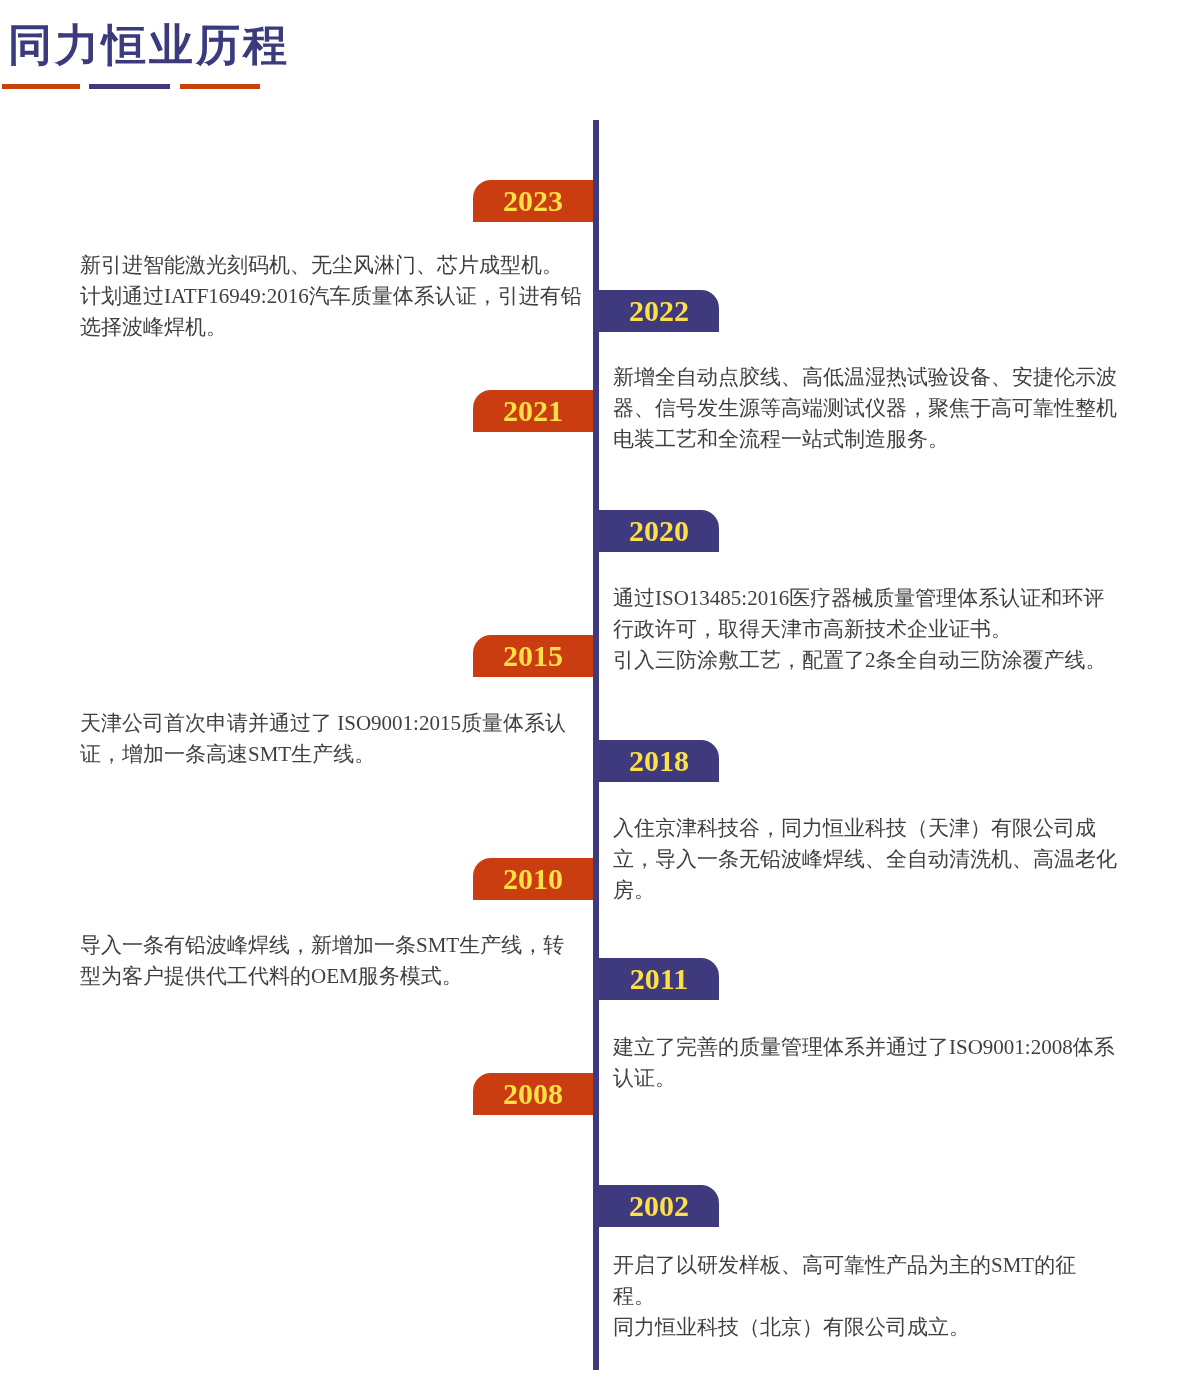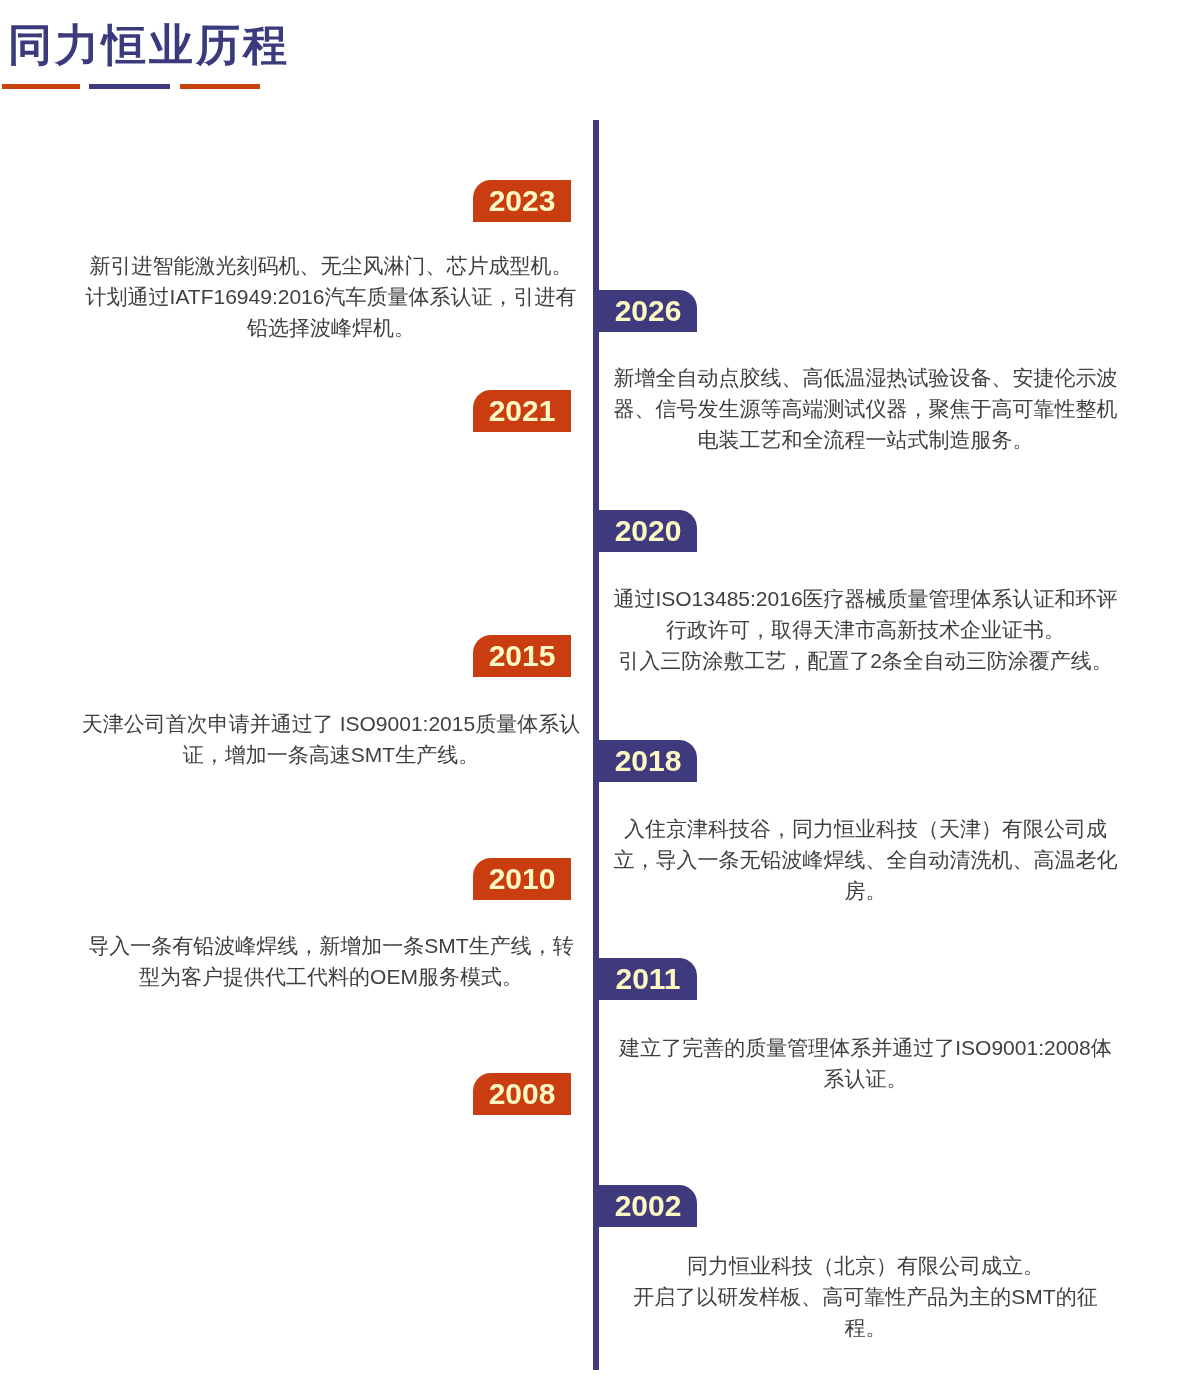--- a/index.html
+++ b/index.html
@@ -1,44 +1,44 @@
 <!DOCTYPE html>
 <html><head>
 <meta charset="utf-8">
 <style>
   html,body { margin:0; padding:0; background:#ffffff; }
   .page {
     position:relative; width:1200px; height:1380px; background:#ffffff; overflow:hidden;
-    font-family:Liberation Sans, sans-serif;
+    font-family:Liberation Serif, serif;
   }
   
   .page-title {
     position:absolute; left:8px; top:16px; margin:0;
     font-size:44px; font-weight:bold; color:#3B3A7D; letter-spacing:3px;
   }
   .title-underline { position:absolute; left:2px; top:84px; height:5px; display:flex; }
   .title-underline .seg { display:block; height:5px; }
   .seg-orange { width:78px; background:#C8410E; }
   .seg-purple { width:81px; background:#3E3A7D; margin-left:9px; }
   .seg-orange2 { width:80px; background:#C8410E; margin-left:10px; }
 
   
   .axis { position:absolute; left:593px; top:120px; width:6px; height:1250px; background:#3E3A7D; }
 
   
   .badge {
-    position:absolute; width:98px; height:42px; line-height:42px;
-    text-align:center; color:#fef9c3; font-size:30px; font-weight:bold;
+    position:absolute; width:120px; height:42px; line-height:42px;
+    text-align:center; color:#fde047; font-size:30px; font-weight:bold;
   }
   .badge.l { left:473px; background:#C93D10; border-radius:18px 0 0 0; }
   .badge.r { left:599px; background:#3E3A7D; border-radius:0 18px 0 0; }
 
   
   .entry-text {
-    position:absolute; font-size:21px; line-height:31px; color:#3F3F3F;text-align:center;
+    position:absolute; font-size:21px; line-height:31px; color:#3F3F3F;
   }
   .entry-text.l { left:80px; width:502px; }
   .entry-text.r { left:613px; width:505px; }
   .entry-text p { margin:0; }
 </style>
 </head>
 <body>
 
 <div class="page">
 
@@ -49,21 +49,21 @@
     <span class="seg seg-orange2"></span>
   </div>
 
   <div class="axis"></div>
 
   <div class="badge l" style="top:180px">2023</div>
   <div class="entry-text l" style="top:250px">
     <p>新引进智能激光刻码机、无尘风淋门、芯片成型机。计划通过IATF16949:2016汽车质量体系认证，引进有铅选择波峰焊机。</p>
   </div>
 
-  <div class="badge r" style="top:290px">2026</div>
+  <div class="badge r" style="top:290px">2022</div>
   <div class="entry-text r" style="top:362px">
     <p>新增全自动点胶线、高低温湿热试验设备、安捷伦示波器、信号发生源等高端测试仪器，聚焦于高可靠性整机电装工艺和全流程一站式制造服务。</p>
   </div>
 
   <div class="badge l" style="top:390px">2021</div>
 
   <div class="badge r" style="top:510px">2020</div>
   <div class="entry-text r" style="top:583px">
     <p>通过ISO13485:2016医疗器械质量管理体系认证和环评行政许可，取得天津市高新技术企业证书。</p>
     <p>引入三防涂敷工艺，配置了2条全自动三防涂覆产线。</p>
@@ -86,17 +86,17 @@
 
   <div class="badge r" style="top:958px">2011</div>
   <div class="entry-text r" style="top:1032px">
     <p>建立了完善的质量管理体系并通过了ISO9001:2008体系认证。</p>
   </div>
 
   <div class="badge l" style="top:1073px">2008</div>
 
   <div class="badge r" style="top:1185px">2002</div>
   <div class="entry-text r" style="top:1250px">
+    <p>开启了以研发样板、高可靠性产品为主的SMT的征程。</p>
     <p>同力恒业科技（北京）有限公司成立。</p>
-    <p>开启了以研发样板、高可靠性产品为主的SMT的征程。</p>
   </div>
 
 </div>
 
 </body></html>

